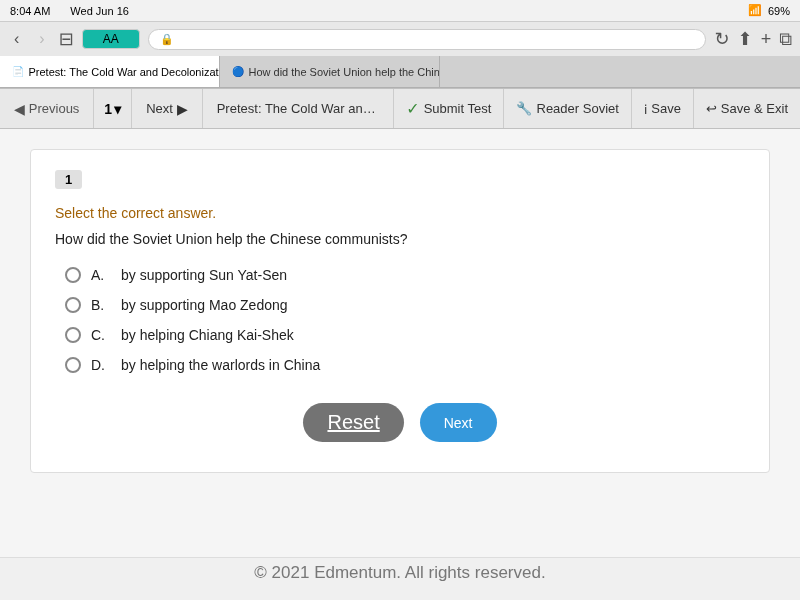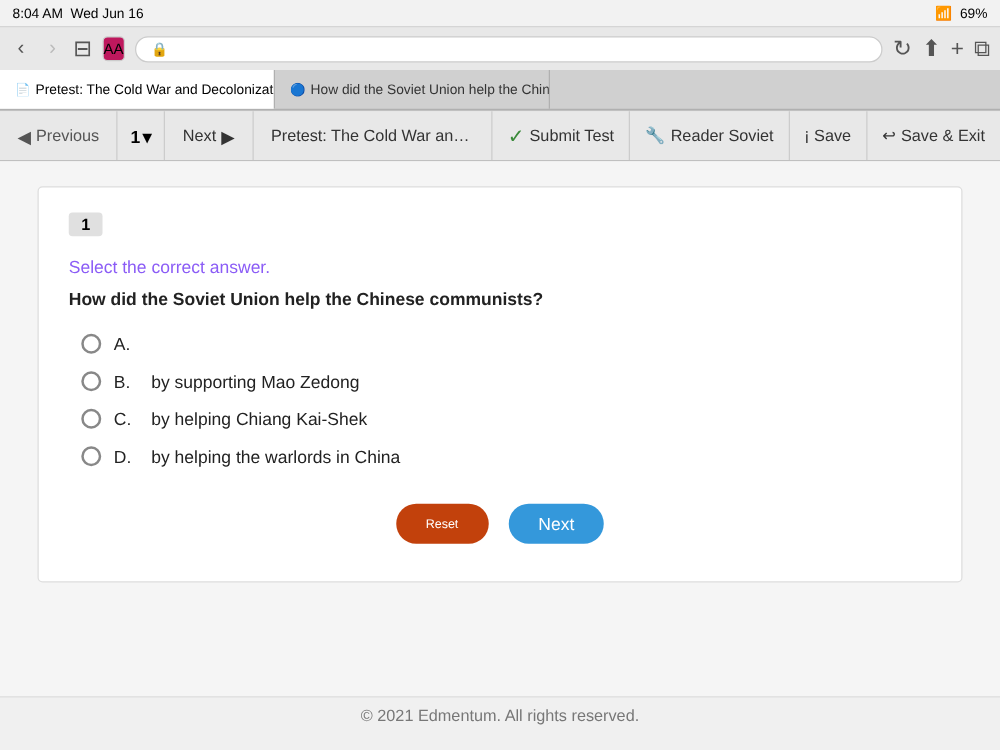--- a/index.html
+++ b/index.html
@@ -10,21 +10,21 @@
       background: #f2f2f2;
       height: 22px;
       display: flex;
       align-items: center;
       justify-content: space-between;
       padding: 0 10px;
       font-size: 11px;
       color: #000;
       border-bottom: 1px solid #ccc;
     }
-    .status-left { display: flex; align-items: center; gap: 6px; }
+    .status-left { display: flex; align-items: center; gap: 20px; }
     .status-right { display: flex; align-items: center; gap: 6px; }
 
     
     .browser-chrome {
       background: #e8e8e8;
       border-bottom: 1px solid #c0c0c0;
     }
     .browser-toolbar {
       display: flex;
       align-items: center;
@@ -39,24 +39,24 @@
       color: #555;
       padding: 2px 6px;
       border-radius: 4px;
     }
     .nav-btn:disabled { color: #bbb; }
     .reader-icon {
       font-size: 18px;
       color: #555;
     }
     .aa-btn {
-      background: #be185d;
+      background: #14b8a6;
       border: 1px solid #ccc;
       border-radius: 4px;
-      padding: 2px 0;
+      padding: 2px 20px;
       font-size: 12px;
       cursor: pointer;
     }
     .url-bar {
       flex: 1;
       display: flex;
       align-items: center;
       background: white;
       border: 1px solid #ccc;
       border-radius: 16px;
@@ -221,29 +221,29 @@
       border-radius: 3px;
       padding: 2px 10px;
       font-size: 13px;
       font-weight: bold;
       display: inline-block;
       margin-bottom: 16px;
     }
 
     .instruction {
       font-size: 14px;
-      color: #8b5cf6;
+      color: #a16207;
       margin-bottom: 10px;
     }
 
     .question-text {
       font-size: 14px;
       color: #222;
       margin-bottom: 20px;
-      font-weight: 700;
+      font-weight: 400;
     }
 
     .options-list {
       list-style: none;
       display: flex;
       flex-direction: column;
       gap: 14px;
       margin-left: 10px;
     }
 
@@ -274,48 +274,49 @@
     }
 
     .action-buttons {
       display: flex;
       gap: 16px;
       justify-content: center;
       margin-top: 30px;
     }
 
     .reset-btn {
-      background: #c2410c;
+      background: #737373;
       color: white;
       border: none;
       border-radius: 20px;
       padding: 8px 24px;
-      font-size: 10px;
-      cursor: pointer;
+      font-size: 20px;
+      cursor: pointer;
+      text-decoration: underline;
     }
 
     .next-btn {
       background: #3498db;
       color: white;
       border: none;
       border-radius: 20px;
       padding: 8px 24px;
       font-size: 14px;
       cursor: pointer;
     }
 
     
     .footer {
       height: 30px;
       background: #f0f0f0;
       border-top: 1px solid #ddd;
       display: flex;
       align-items: center;
       justify-content: center;
-      font-size: 13px;
+      font-size: 17px;
       color: #777;
     }
   </style>
 </head>
 <body>
 
 <div class="status-bar">
   <div class="status-left">
     <span>8:04 AM</span>
     <span>Wed Jun 16</span>
@@ -389,20 +390,21 @@
 
 <div class="main-content">
   <div class="question-card">
     <div class="question-number-badge">1</div>
     <p class="instruction">Select the correct answer.</p>
     <p class="question-text">How did the Soviet Union help the Chinese communists?</p>
     <ul class="options-list">
       <li class="option-item">
         <div class="option-radio"></div>
         <span class="option-label">A.</span>
+        <span>by supporting Sun Yat-Sen</span>
       </li>
       <li class="option-item">
         <div class="option-radio"></div>
         <span class="option-label">B.</span>
         <span>by supporting Mao Zedong</span>
       </li>
       <li class="option-item">
         <div class="option-radio"></div>
         <span class="option-label">C.</span>
         <span>by helping Chiang Kai-Shek</span>

